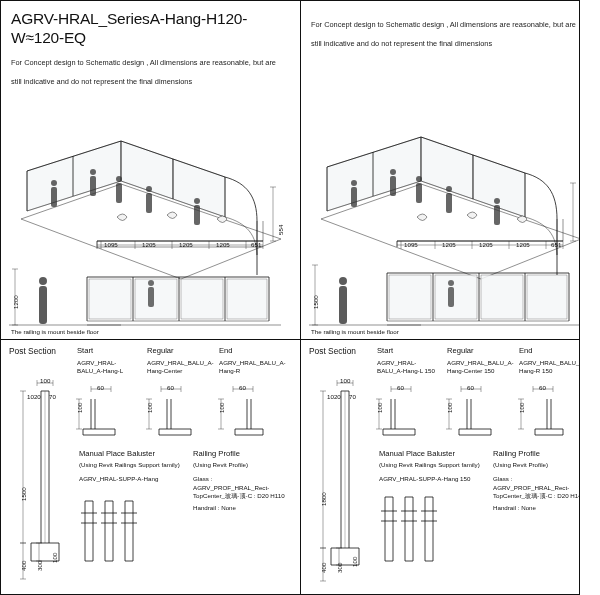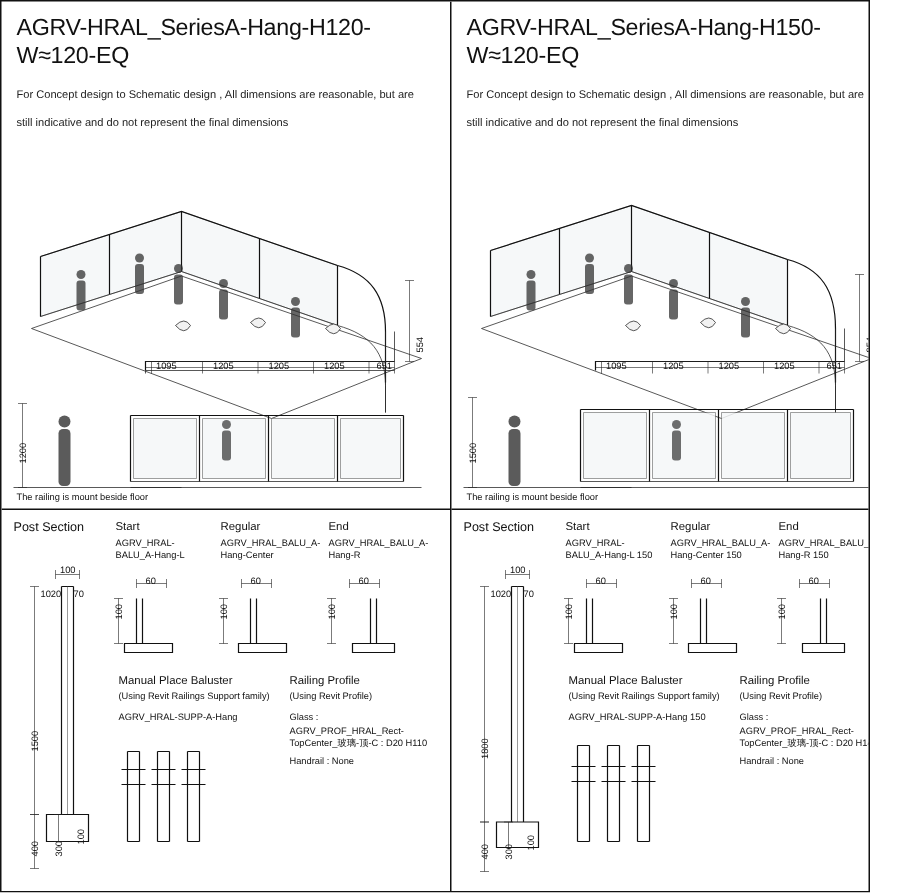--- a/index.html
+++ b/index.html
@@ -184,21 +184,20 @@
       <div class="lbl" style="left:192px;top:474px;">Glass :</div>
       <div class="lbl" style="left:192px;top:483px;width:100px;white-space:normal;line-height:8px;">AGRV_PROF_HRAL_Rect-TopCenter_玻璃-顶-C : D20 H110</div>
       <div class="lbl" style="left:192px;top:503px;">Handrail : None</div>
 
     </div>
   </div>
 
   <div class="panel right">
     <div class="inner">
 
-      <div class="title">AGRV-HRAL_SeriesA-Hang-H150-W≈120-EQ</div>
       <div class="subtitle">For Concept design to Schematic design , All dimensions are reasonable, but are still indicative and do not represent the final dimensions</div>
 
       <svg width="300" height="260" style="top:78px;">
         <path class="ln" d="M20 140 L120 105 L280 160 L180 200 Z" fill="#fbfbfb"></path>
         <path class="fillg" d="M26 132 L26 88 L120 58 L120 102 Z"></path>
         <path class="fillg" d="M120 102 L120 58 L172 76 L172 120 Z"></path>
         <path class="fillg" d="M172 120 L172 76 L224 94 L224 138 Z"></path>
         <path class="ln2" d="M26 132 L26 88 M72 117 L72 73 M120 102 L120 58 M172 120 L172 76 M224 138 L224 94"></path>
         <path class="ln2" d="M26 88 L120 58 L224 94"></path>
         <path class="ln" d="M26 132 L120 102 L224 138"></path>

